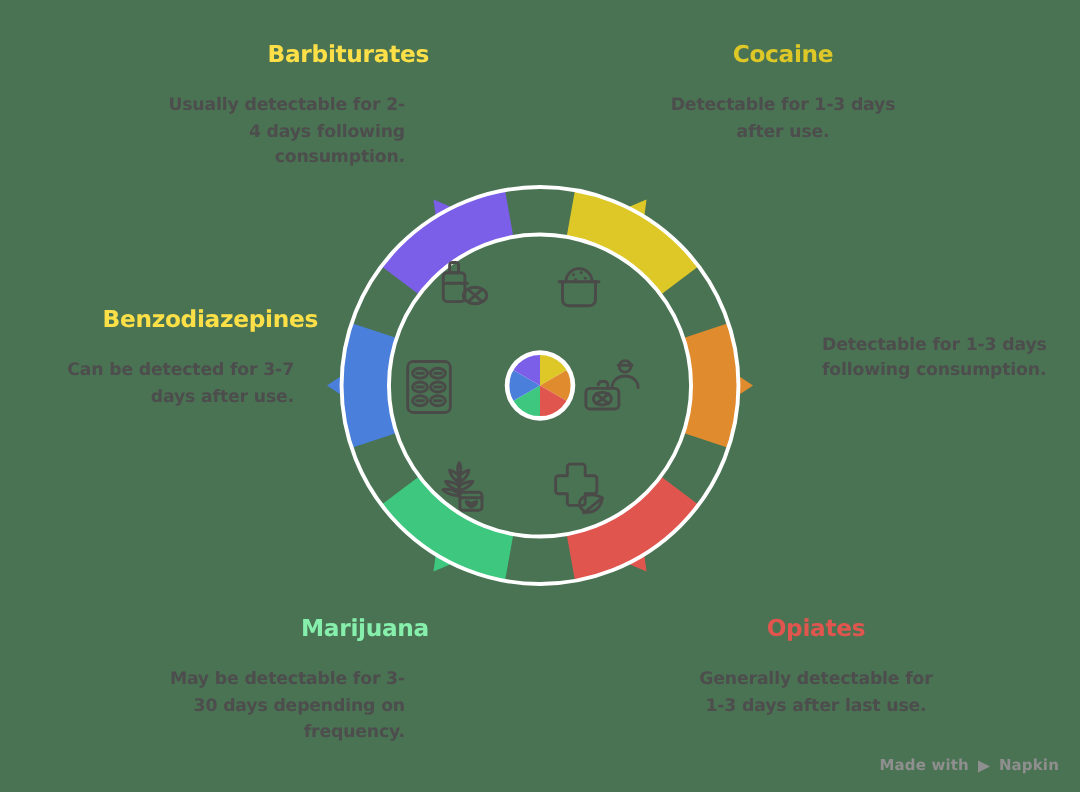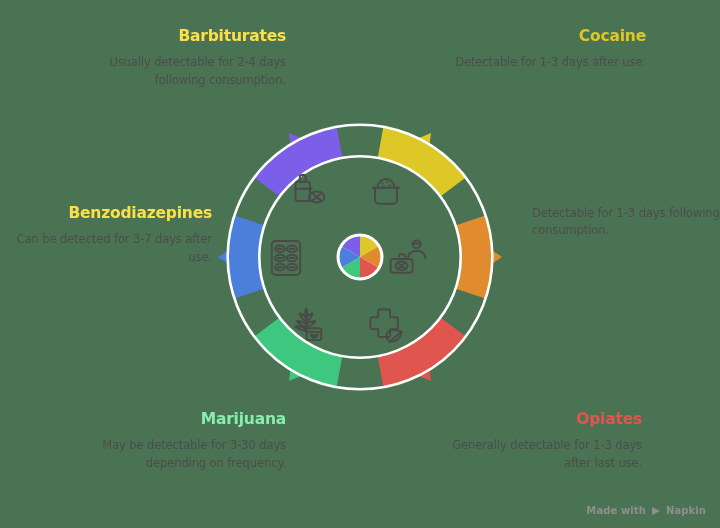--- a/index.html
+++ b/index.html
@@ -16,33 +16,33 @@
   .node{position:absolute;}
   .node .title{
     font-size:15.5px;
     font-weight:bold;
     letter-spacing:-0.2px;
     margin:0 0 9px 0;
     line-height:1.1;
   }
   .node .desc{
     font-size:11.5px;
-    font-weight:normal;
+    font-weight:bold;
     color:#4d4d4d;
     line-height:1.52;
-    margin:0;
+    margin:16px;
     letter-spacing:-0.1px;
   }
 
   .n-barb{left:96px;top:28px;width:190px;text-align:right;}
-  .n-coca{left:446px;top:28px;width:200px;text-align:right;}
+  .n-coca{left:422px;top:28px;width:200px;text-align:center;}
   .n-benzo{left:10px;top:205px;width:202px;text-align:right;}
   .n-amph{left:532px;top:205px;width:188px;text-align:left;}
   .n-mari{left:96px;top:411px;width:190px;text-align:right;}
-  .n-opia{left:446px;top:411px;width:196px;text-align:right;}
+  .n-opia{left:446px;top:411px;width:196px;text-align:center;}
 
   
   .donut{
     position:absolute;
     left:216px;top:113px;
     width:288px;height:288px;
   }
   .donut svg{display:block;overflow:visible;}
 
   

